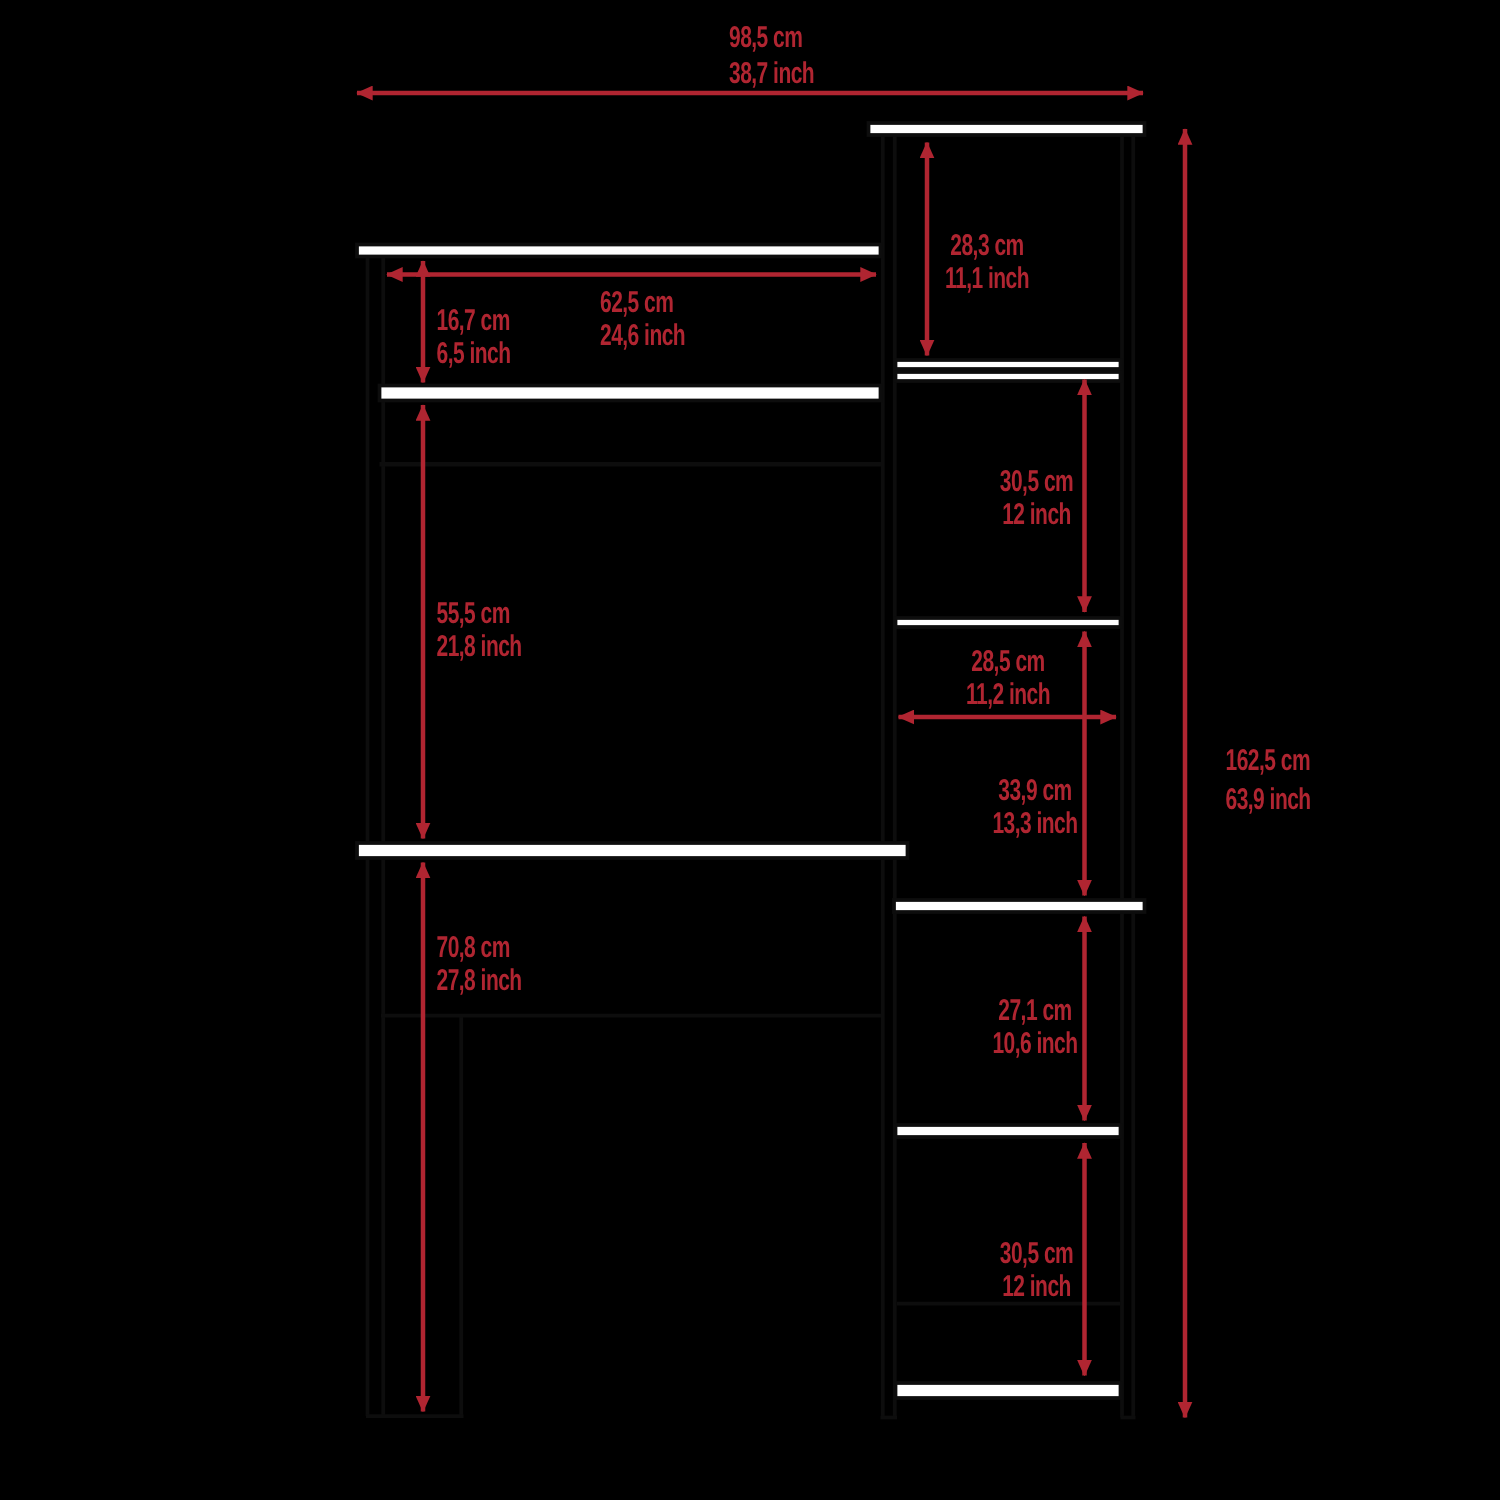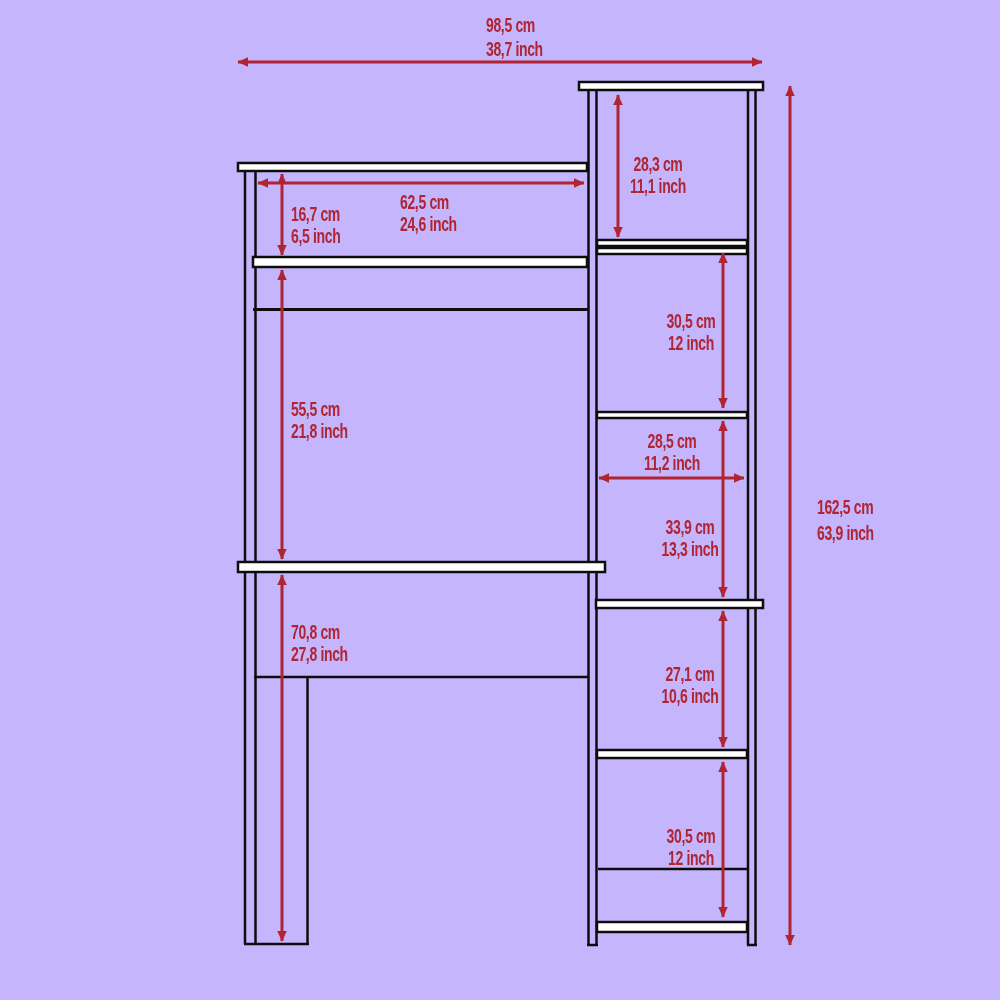--- a/index.html
+++ b/index.html
@@ -57,21 +57,21 @@
   }
   .dim-label.center {
     text-align: center;
     transform: translateX(-50%) scaleX(0.7);
     transform-origin: center top;
   }
 </style>
 </head>
 <body>
 
-<div id="stage" style="background: #c4b5fd;">
+<div id="stage" style="background: #000000;">
 
   <svg id="drawing" width="1000" height="1000" viewBox="0 0 1000 1000">
     <defs>
       <marker id="ah" viewBox="0 0 10 9" refX="9.5" refY="4.5" markerWidth="11" markerHeight="10" orient="auto-start-reverse" markerUnits="userSpaceOnUse">
         <path d="M0,0 L10,4.5 L0,9 Z" class="dim-fill"></path>
       </marker>
     </defs>
 
     <g>
       <line class="struct-line" x1="245" y1="166" x2="245" y2="944"></line>

